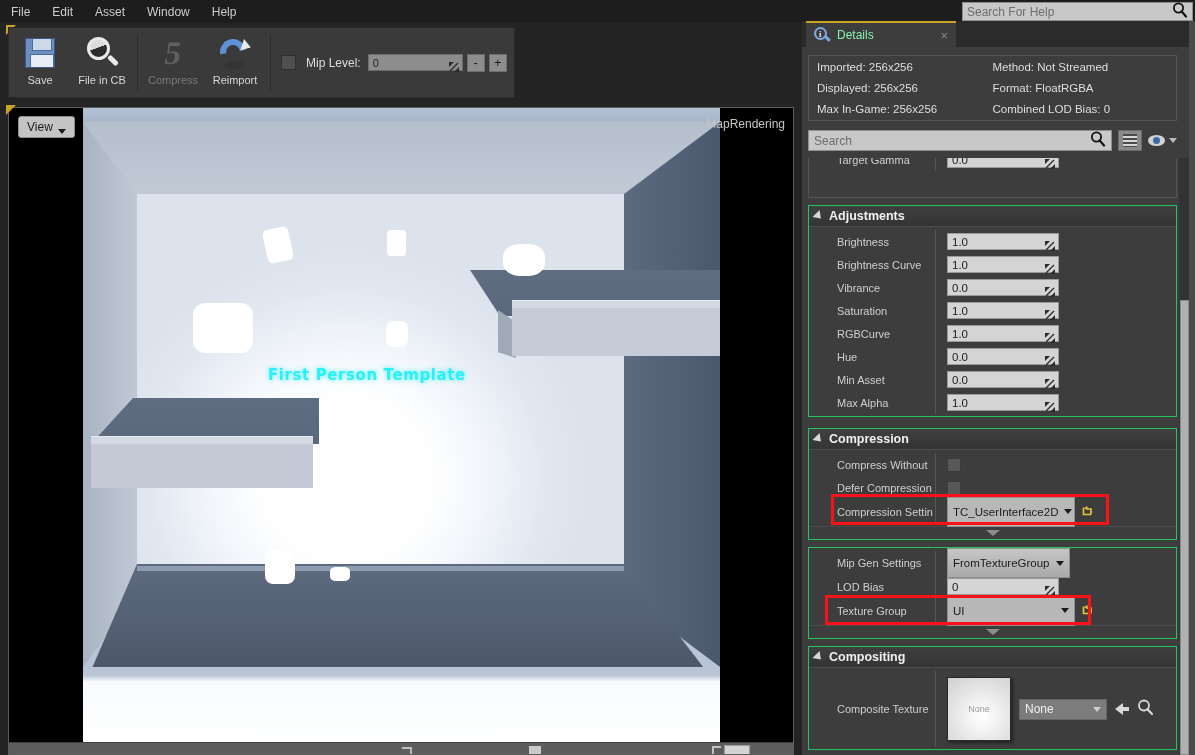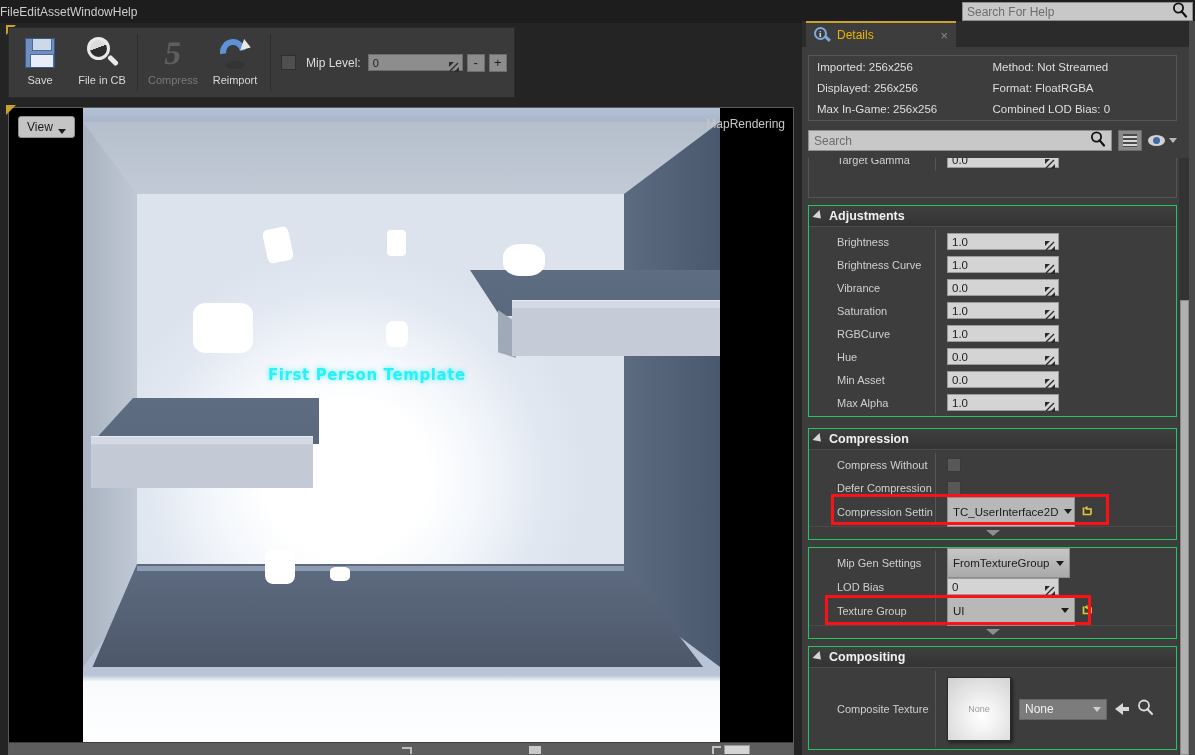--- a/index.html
+++ b/index.html
@@ -11,21 +11,21 @@
     -webkit-font-smoothing: antialiased;
   }
   .app { position: relative; width: 1195px; height: 755px; background: #242424; }
 
   
   .menubar {
     position: absolute; left: 0; top: 0; width: 1195px; height: 23px;
     background: #1d1d1d; display: flex; align-items: center;
   }
   .menu-item {
-    color: #cdcdcd; font-size: 12px; padding: 3px 0; cursor: default;
+    color: #cdcdcd; font-size: 12px; padding: 3px 11px; cursor: default;
   }
   .help-search {
     position: absolute; right: 2px; top: 2px; width: 231px; height: 19px;
     background: #c8c8c8; border: 1px solid #8d8d8d;
     display: flex; align-items: center; padding: 0 4px;
   }
   .help-search input {
     flex: 1; border: 0; outline: 0; background: transparent;
     font-family: "Liberation Sans", sans-serif; font-size: 12px; color: #222;
   }
@@ -250,21 +250,21 @@
     border:2px solid #7fa8dc; background: #3d3d3d;
   }
   .tab .t-icon .i {
     position:absolute; left:5px; top:2px; font-size:9px; color:#cfe0f5;
     font-family:"Liberation Serif", serif; font-weight: bold; line-height: 10px;
   }
   .tab .t-icon .hdl {
     position:absolute; left:10px; top:10px; width:7px; height:2.5px;
     background:#7fa8dc; transform: rotate(45deg);
   }
-  .tab .t-label { font-size: 12px; color: #eab308; flex: 1; }
+  .tab .t-label { font-size: 12px; color: #86efac; flex: 1; }
   .tab .t-close { font-size: 13px; color: #8a8a8a; cursor: default; }
 
   .info-box {
     position: absolute; left: 6px; top: 34px; width: 369px; height: 66px;
     background: #3d3d3d; border: 1px solid #555;
     display: grid; grid-template-columns: 1fr 1fr; align-content: center;
     padding: 3px 8px; row-gap: 2px;
   }
   .info-box div { font-size: 11.5px; color: #dfdfdf; line-height: 19px; }
 

